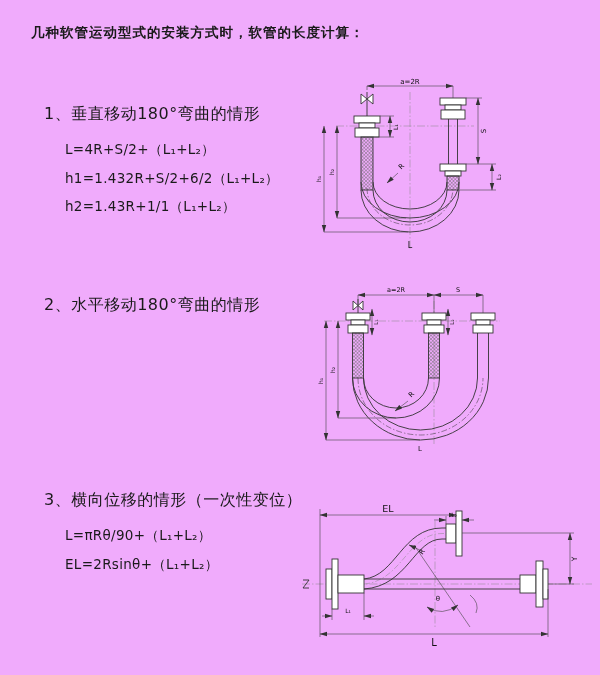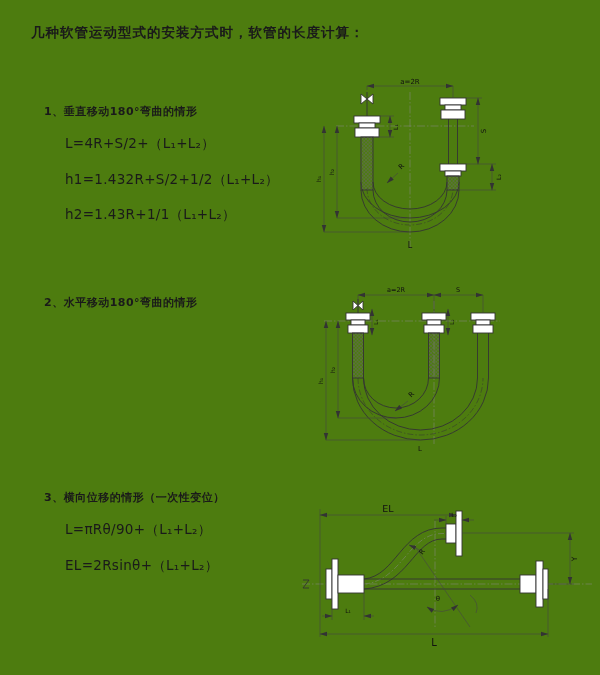--- a/index.html
+++ b/index.html
@@ -1,23 +1,23 @@
 <!DOCTYPE html>
 <html><head>
 <meta charset="utf-8">
 <style>
   * { margin:0; padding:0; box-sizing:border-box; }
   html,body { width:600px; height:675px; background:#ffffff; }
   body { font-family:"DejaVu Sans", sans-serif; color:#1a1a1a; position:relative; overflow:hidden; }
-  .page { position:absolute; inset:0; background:#4d7c0f; }
+  .page { position:absolute; inset:0; background:#f0abfc; }
   .doc-title { position:absolute; left:31px; top:24px; font-size:13.5px; font-weight:bold; letter-spacing:1px; }
   .sec { position:absolute; left:44px; }
-  .sec-heading { font-size:11px; font-weight:bold; letter-spacing:0.5px; white-space:nowrap; }
+  .sec-heading { font-size:16px; font-weight:normal; letter-spacing:0.5px; white-space:nowrap; }
   .formulas { margin-top:11px; }
-  .formula { font-size:13.5px; height:28.5px; display:flex; align-items:center; padding-left:21px; letter-spacing:0.3px; white-space:nowrap;margin-top:7px; }
+  .formula { font-size:13.5px; height:28.5px; display:flex; align-items:center; padding-left:21px; letter-spacing:0.3px; white-space:nowrap; }
   #sec1 { top:104px; }
   #sec2 { top:295px; }
   #sec3 { top:490px; }
   svg.diagram { position:absolute; }
   
   .obj  { stroke:#333; stroke-width:0.9; fill:none; }
   .dim  { stroke:#444; stroke-width:0.6; fill:none; }
   .cl   { stroke:#888; stroke-width:0.5; fill:none; }
   .lbl  { font-family:"DejaVu Sans", sans-serif; fill:#111; stroke:none; }
 </style>
@@ -25,21 +25,21 @@
 <body>
 
 <div class="page">
 
   <div class="doc-title">几种软管运动型式的安装方式时，软管的长度计算：</div>
 
   <section class="sec" id="sec1">
     <div class="sec-heading">1、垂直移动180°弯曲的情形</div>
     <div class="formulas">
       <div class="formula">L=4R+S/2+（L₁+L₂）</div>
-      <div class="formula">h1=1.432R+S/2+1/2（L₁+L₂）</div>
+      <div class="formula">h1=1.432R+S/2+6/2（L₁+L₂）</div>
       <div class="formula">h2=1.43R+1/1（L₁+L₂）</div>
     </div>
   </section>
 
   <section class="sec" id="sec2">
     <div class="sec-heading">2、水平移动180°弯曲的情形</div>
   </section>
 
   <section class="sec" id="sec3">
     <div class="sec-heading">3、横向位移的情形（一次性变位）</div>

